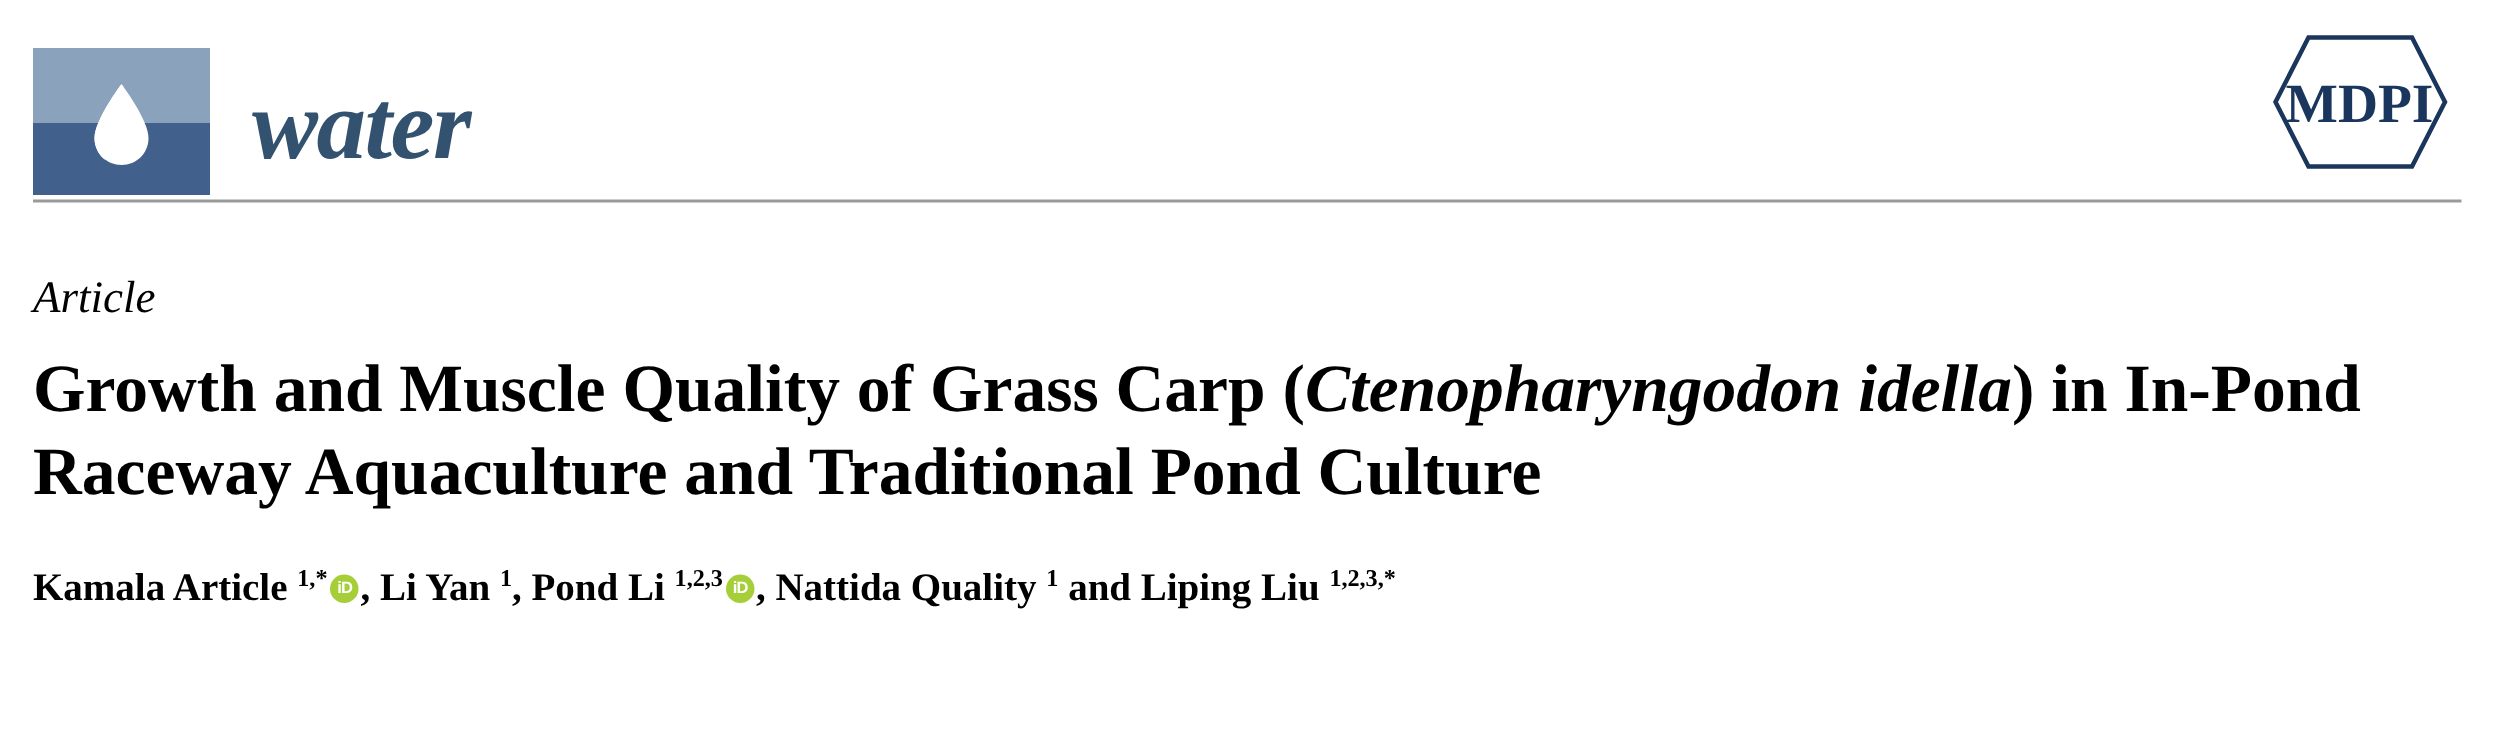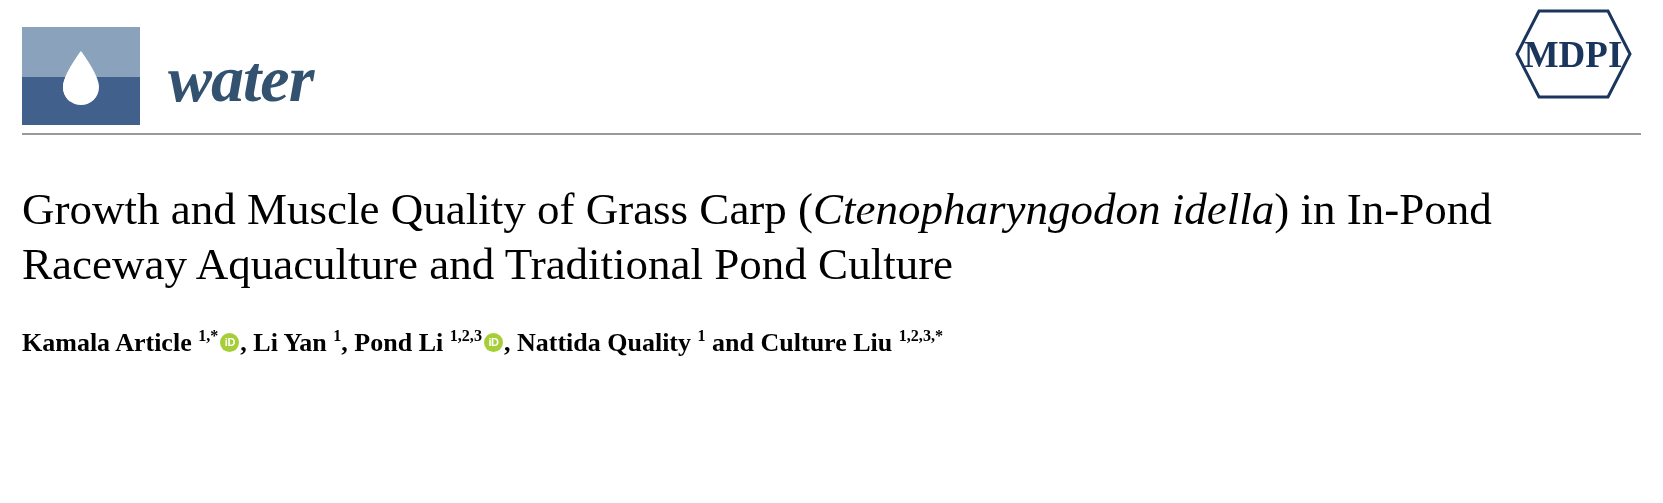--- a/index.html
+++ b/index.html
@@ -21,21 +21,21 @@
     box-sizing: border-box;
   }
 
   
   .masthead {
     position: relative;
     height: 130px;
     padding: 0 22px;
     box-sizing: border-box;
     display: flex;
-    align-items: center;
+    align-items: flex-end;
   }
   .journal-logo-wrap {
     display: flex;
     align-items: center;
     margin-top: 22px;
   }
   .water-drop-box {
     width: 118px;
     height: 98px;
     position: relative;
@@ -63,21 +63,21 @@
     font-size: 66px;
     color: #33526f;
     margin-left: 28px;
     line-height: 1;
     margin-top: 6px;
     letter-spacing: -1px;
   }
   .mdpi-logo {
     position: absolute;
     right: 22px;
-    top: 8px;
+    top: 22px;
     width: 135px;
     height: 92px;
   }
   .mdpi-logo svg { display: block; }
 
   .header-rule {
     position: absolute;
     left: 22px;
     right: 22px;
     top: 133px;
@@ -93,21 +93,21 @@
   }
   .article-type {
     font-family: "Liberation Serif", serif;
     font-style: italic;
     font-size: 30px;
     color: #000;
     margin-bottom: 16px;
   }
   .article-title {
     font-family: "Liberation Serif", serif;
-    font-weight: 400;
+    font-weight: 700;
     font-size: 45px;
     line-height: 1.22;
     color: #000;
     margin: 0 0 34px 0;
     max-width: 1610px;
   }
   .article-title .sci {
     font-style: italic;
   }
   .authors {
@@ -172,20 +172,21 @@
         <path d="M27 20 L108 20 L108 72 L27 72 Z" fill="#ffffff"></path>
         <text x="67" y="59" text-anchor="middle" font-family="Liberation Serif, serif" font-size="37" font-weight="700" fill="#1b365d" letter-spacing="0">MDPI</text>
       </svg>
     </div>
 
     <div class="header-rule"></div>
   </div>
 
   <div class="article">
 
+    <div class="article-type">Article</div>
 
     <h1 class="article-title"><span>Growth and Muscle Quality of Grass Carp (</span><span class="sci">Ctenopharyngodon idella</span><span>) in In-Pond Raceway Aquaculture and Traditional Pond Culture</span></h1>
 
-    <div class="authors"><span>Kamala Article</span> <sup>1,*</sup><span class="orcid"></span>, <span>Li Yan</span> <sup>1</sup>, <span>Pond Li</span> <sup>1,2,3</sup><span class="orcid"></span>, <span>Nattida Quality</span> <sup>1</sup> <span>and</span> <span>Culture Liu</span> <sup>1,2,3,*</sup></div>
+    <div class="authors"><span>Kamala Article</span> <sup>1,*</sup><span class="orcid"></span>, <span>Li Yan</span> <sup>1</sup>, <span>Pond Li</span> <sup>1,2,3</sup><span class="orcid"></span>, <span>Nattida Quality</span> <sup>1</sup> <span>and</span> <span>Liping Liu</span> <sup>1,2,3,*</sup></div>
 
   </div>
 
 </div>
 
 </body></html>

